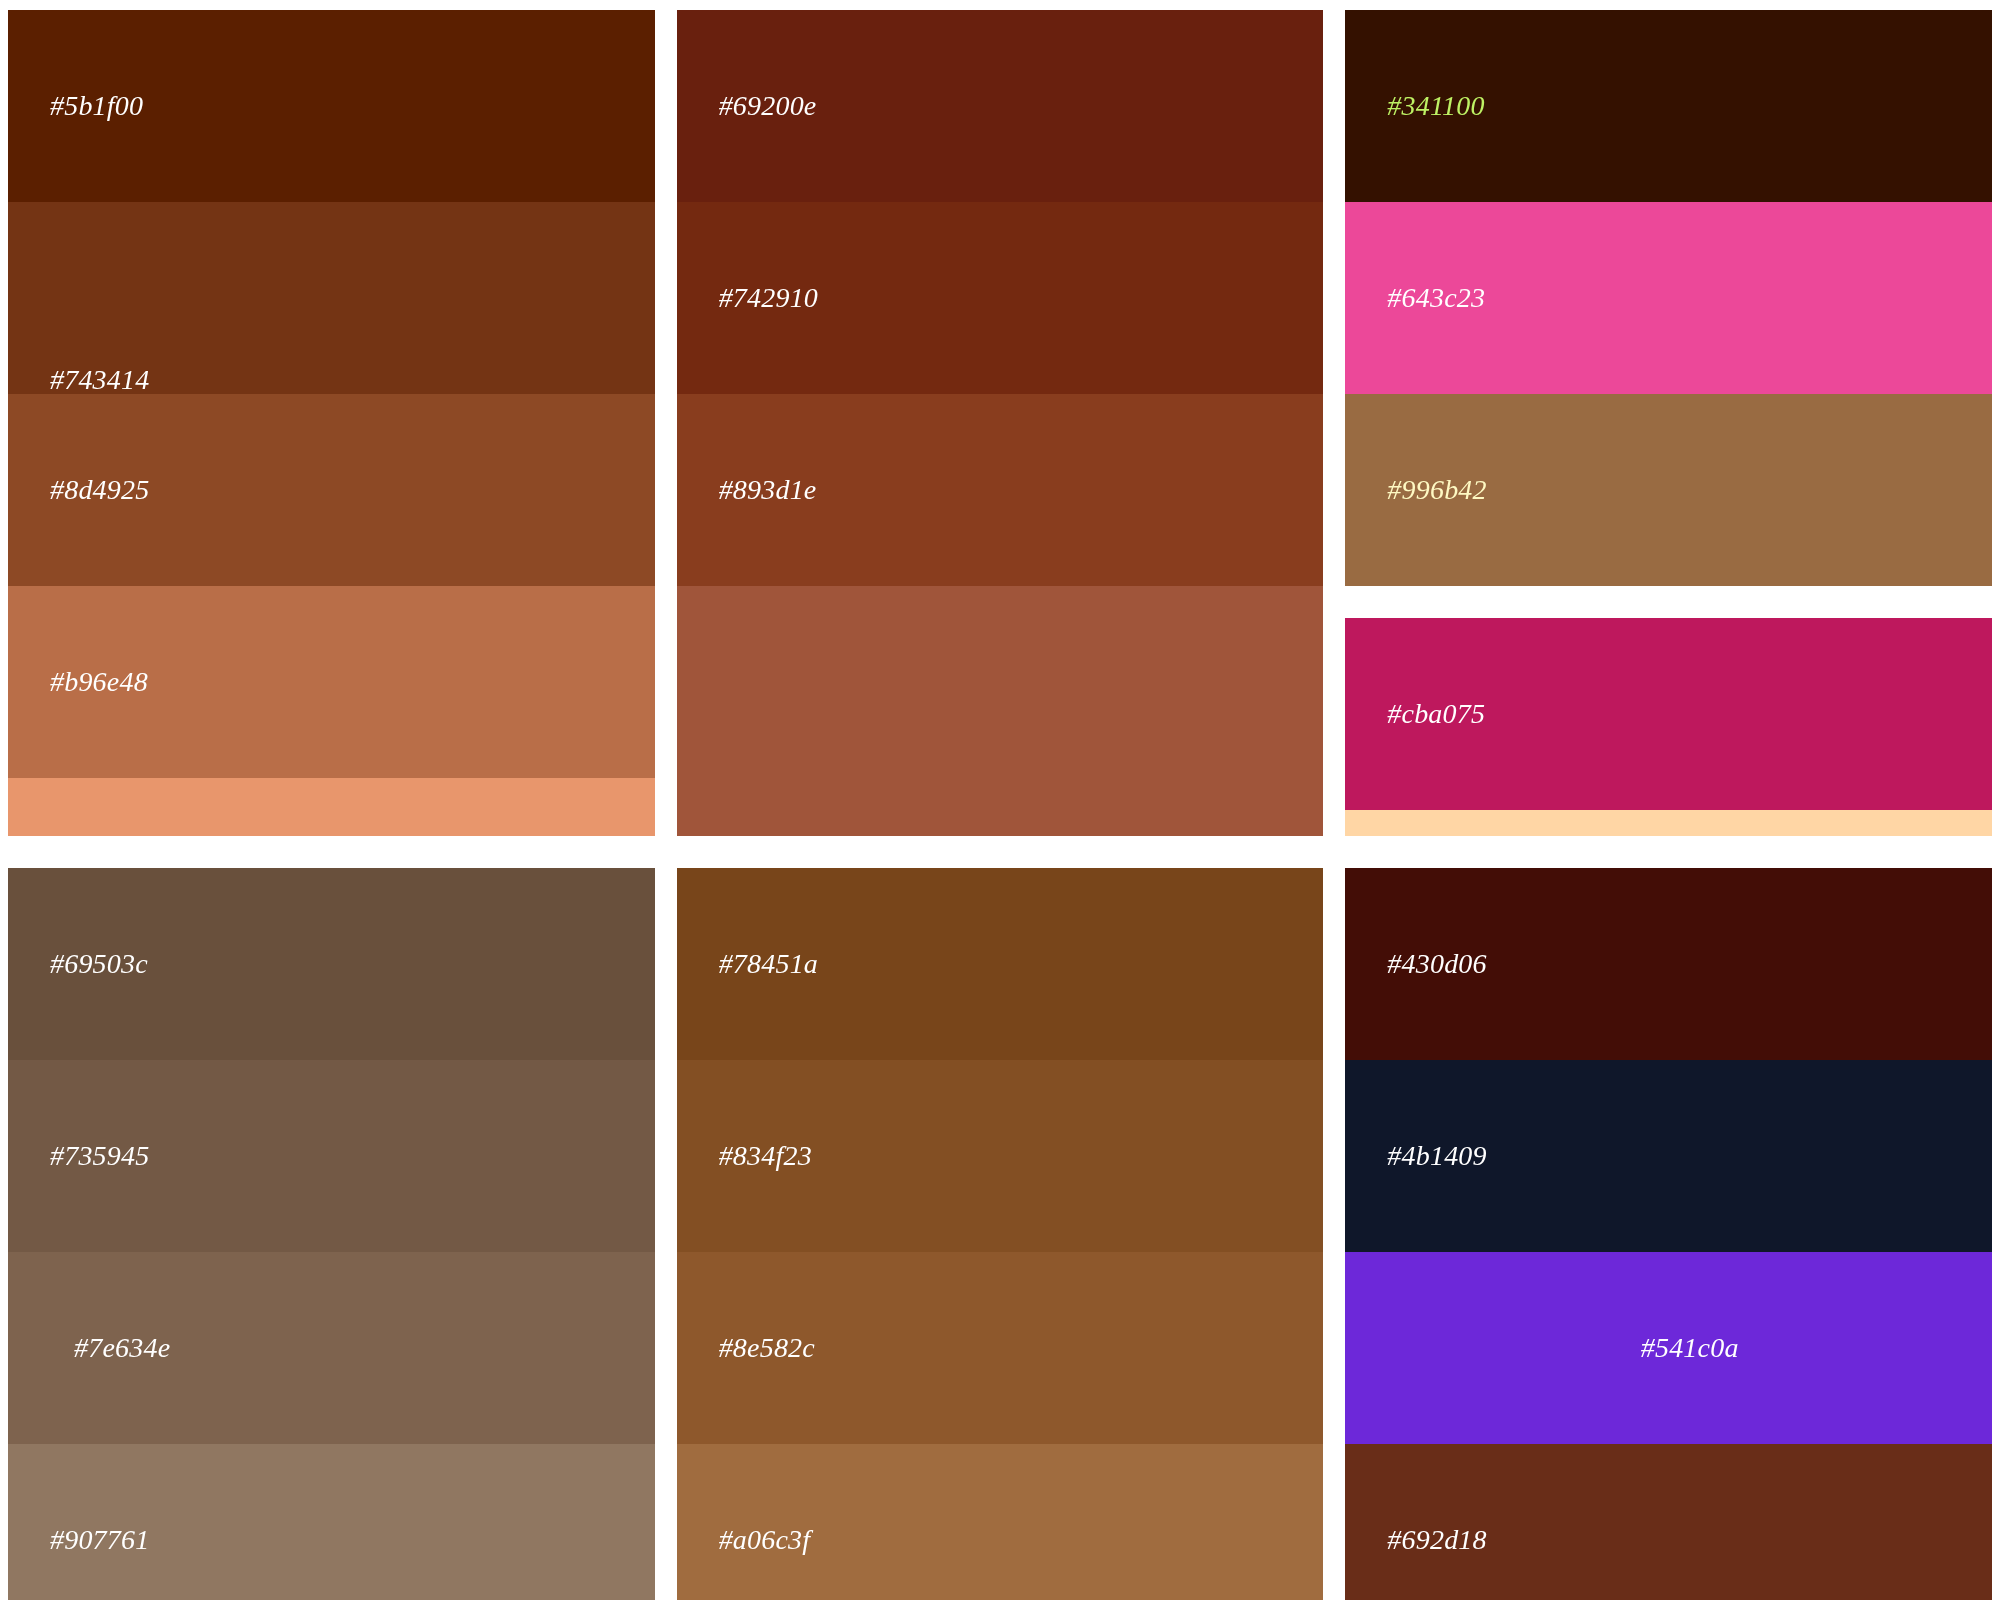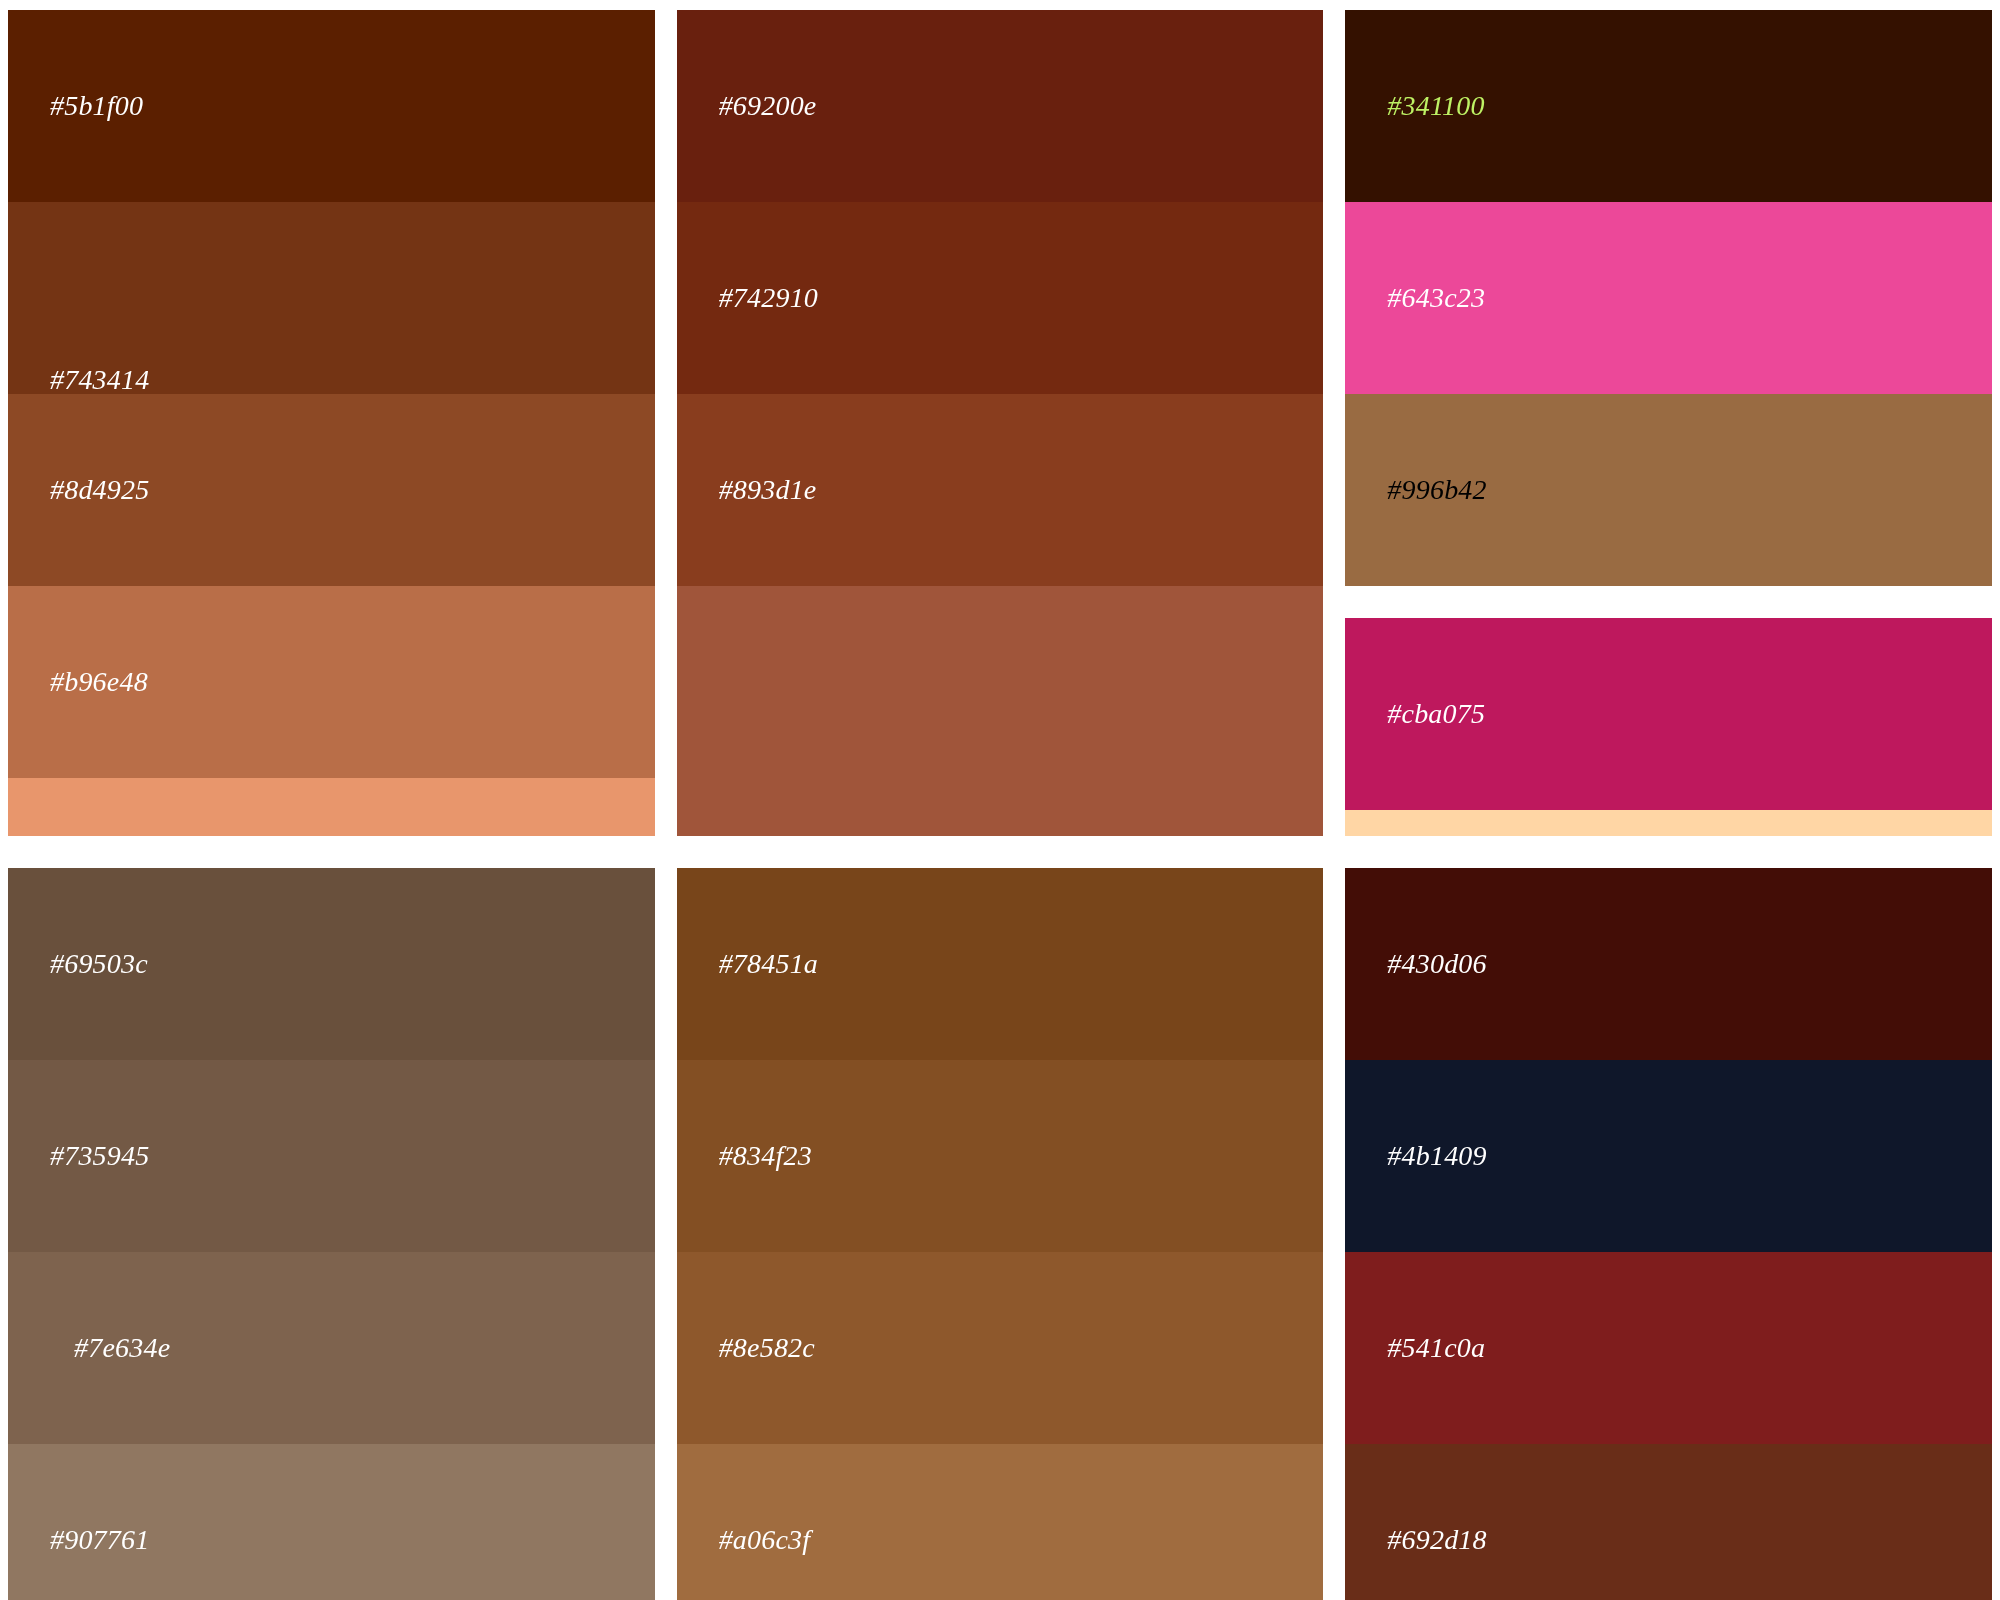--- a/index.html
+++ b/index.html
@@ -91,21 +91,21 @@
       <div class="swatch tail" style="background: rgb(160, 85, 58);"></div>
     </div>
     <div class="palette-card">
       <div class="swatch labelled" style="background: rgb(52, 17, 0);">
         <span class="swatch-label" style="color: #bef264; text-align: center;">#341100</span>
       </div>
       <div class="swatch labelled" style="background: #ec4899;">
         <span class="swatch-label" style="color: rgb(255, 255, 255);">#643c23</span>
       </div>
       <div class="swatch labelled" style="background: rgb(153, 107, 66);">
-        <span class="swatch-label" style="color: #000000;">#996b42</span>
+        <span class="swatch-label" style="color: #fef9c3;">#996b42</span>
       </div>
       <div class="swatch labelled" style="background: #be185d; margin-top: 32px;">
         <span class="swatch-label" style="color: rgb(255, 255, 255);">#cba075</span>
       </div>
       <div class="swatch tail" style="background: rgb(255, 214, 165);"></div>
     </div>
     <div class="palette-card">
       <div class="swatch labelled" style="background: rgb(105, 80, 60);">
         <span class="swatch-label" style="color: rgb(255, 255, 255);">#69503c</span>
       </div>
@@ -133,20 +133,20 @@
         <span class="swatch-label" style="color: rgb(255, 255, 255);">#a06c3f</span>
       </div>
     </div>
     <div class="palette-card">
       <div class="swatch labelled" style="background: rgb(67, 13, 6);">
         <span class="swatch-label" style="color: rgb(255, 255, 255);">#430d06</span>
       </div>
       <div class="swatch labelled" style="background: #0f172a;">
         <span class="swatch-label" style="color: rgb(255, 255, 255);">#4b1409</span>
       </div>
-      <div class="swatch labelled" style="background: #7f1d1d;">
+      <div class="swatch labelled" style="background: #6d28d9; justify-content: center;">
         <span class="swatch-label" style="color: rgb(255, 255, 255);">#541c0a</span>
       </div>
       <div class="swatch labelled" style="background: rgb(105, 45, 24);">
         <span class="swatch-label" style="color: rgb(255, 255, 255);">#692d18</span>
       </div>
     </div>
   </div>
 
 </body></html>

